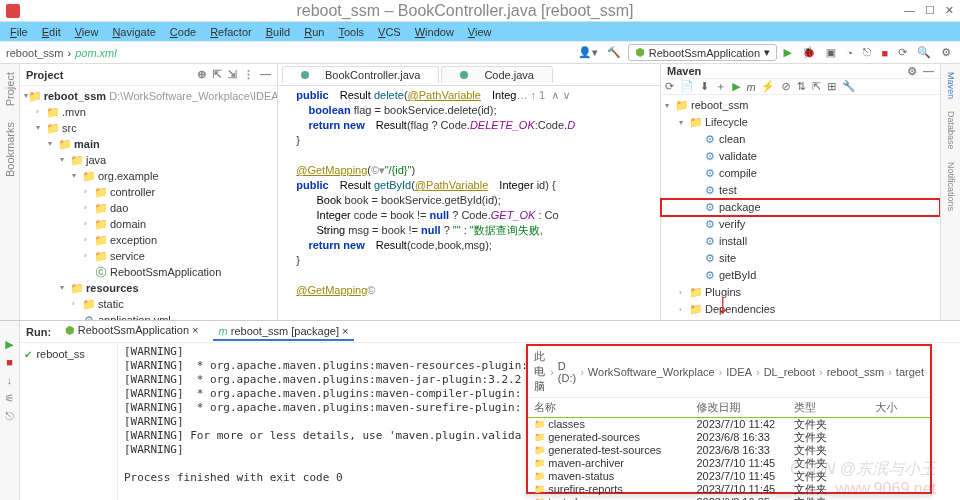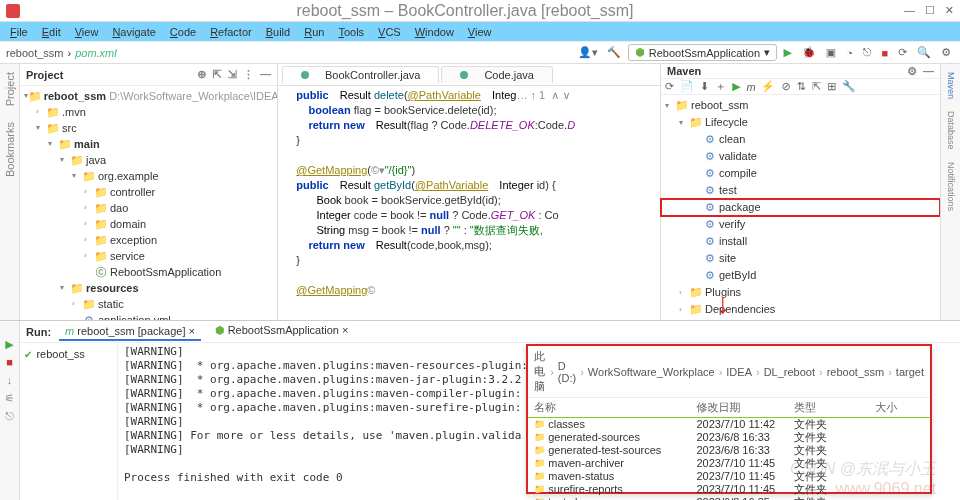--- a/index.html
+++ b/index.html
@@ -358,22 +358,22 @@
   <div class="run-left-gutter">
     <span class="ibtn">▶</span>
     <span class="ibtn" style="color:#c33">■</span>
     <span class="ibtn" style="color:#888">↓</span>
     <span class="ibtn" style="color:#888">⚟</span>
     <span class="ibtn" style="color:#888">⎋</span>
   </div>
   <div class="run-body">
     <div class="run-tabs">
       <span class="label">Run:</span>
+      <span class="tab"><span style="color:#6db33f">⬢</span> <span>RebootSsmApplication</span> ×</span>
       <span class="tab active"><span style="color:#4b7;font-style:italic">m</span> <span>reboot_ssm [package]</span> ×</span>
-      <span class="tab"><span style="color:#6db33f">⬢</span> <span>RebootSsmApplication</span> ×</span>
     </div>
     <div class="run-content">
       <div class="run-tree-col">
         <div class="item">
             <span class="chk">✔</span>
             <span>reboot_ss</span>
           </div>
       </div>
       <div class="console" id="console">[WARNING]
 [WARNING]  * org.apache.maven.plugins:maven-resources-plugin:3.2.0

